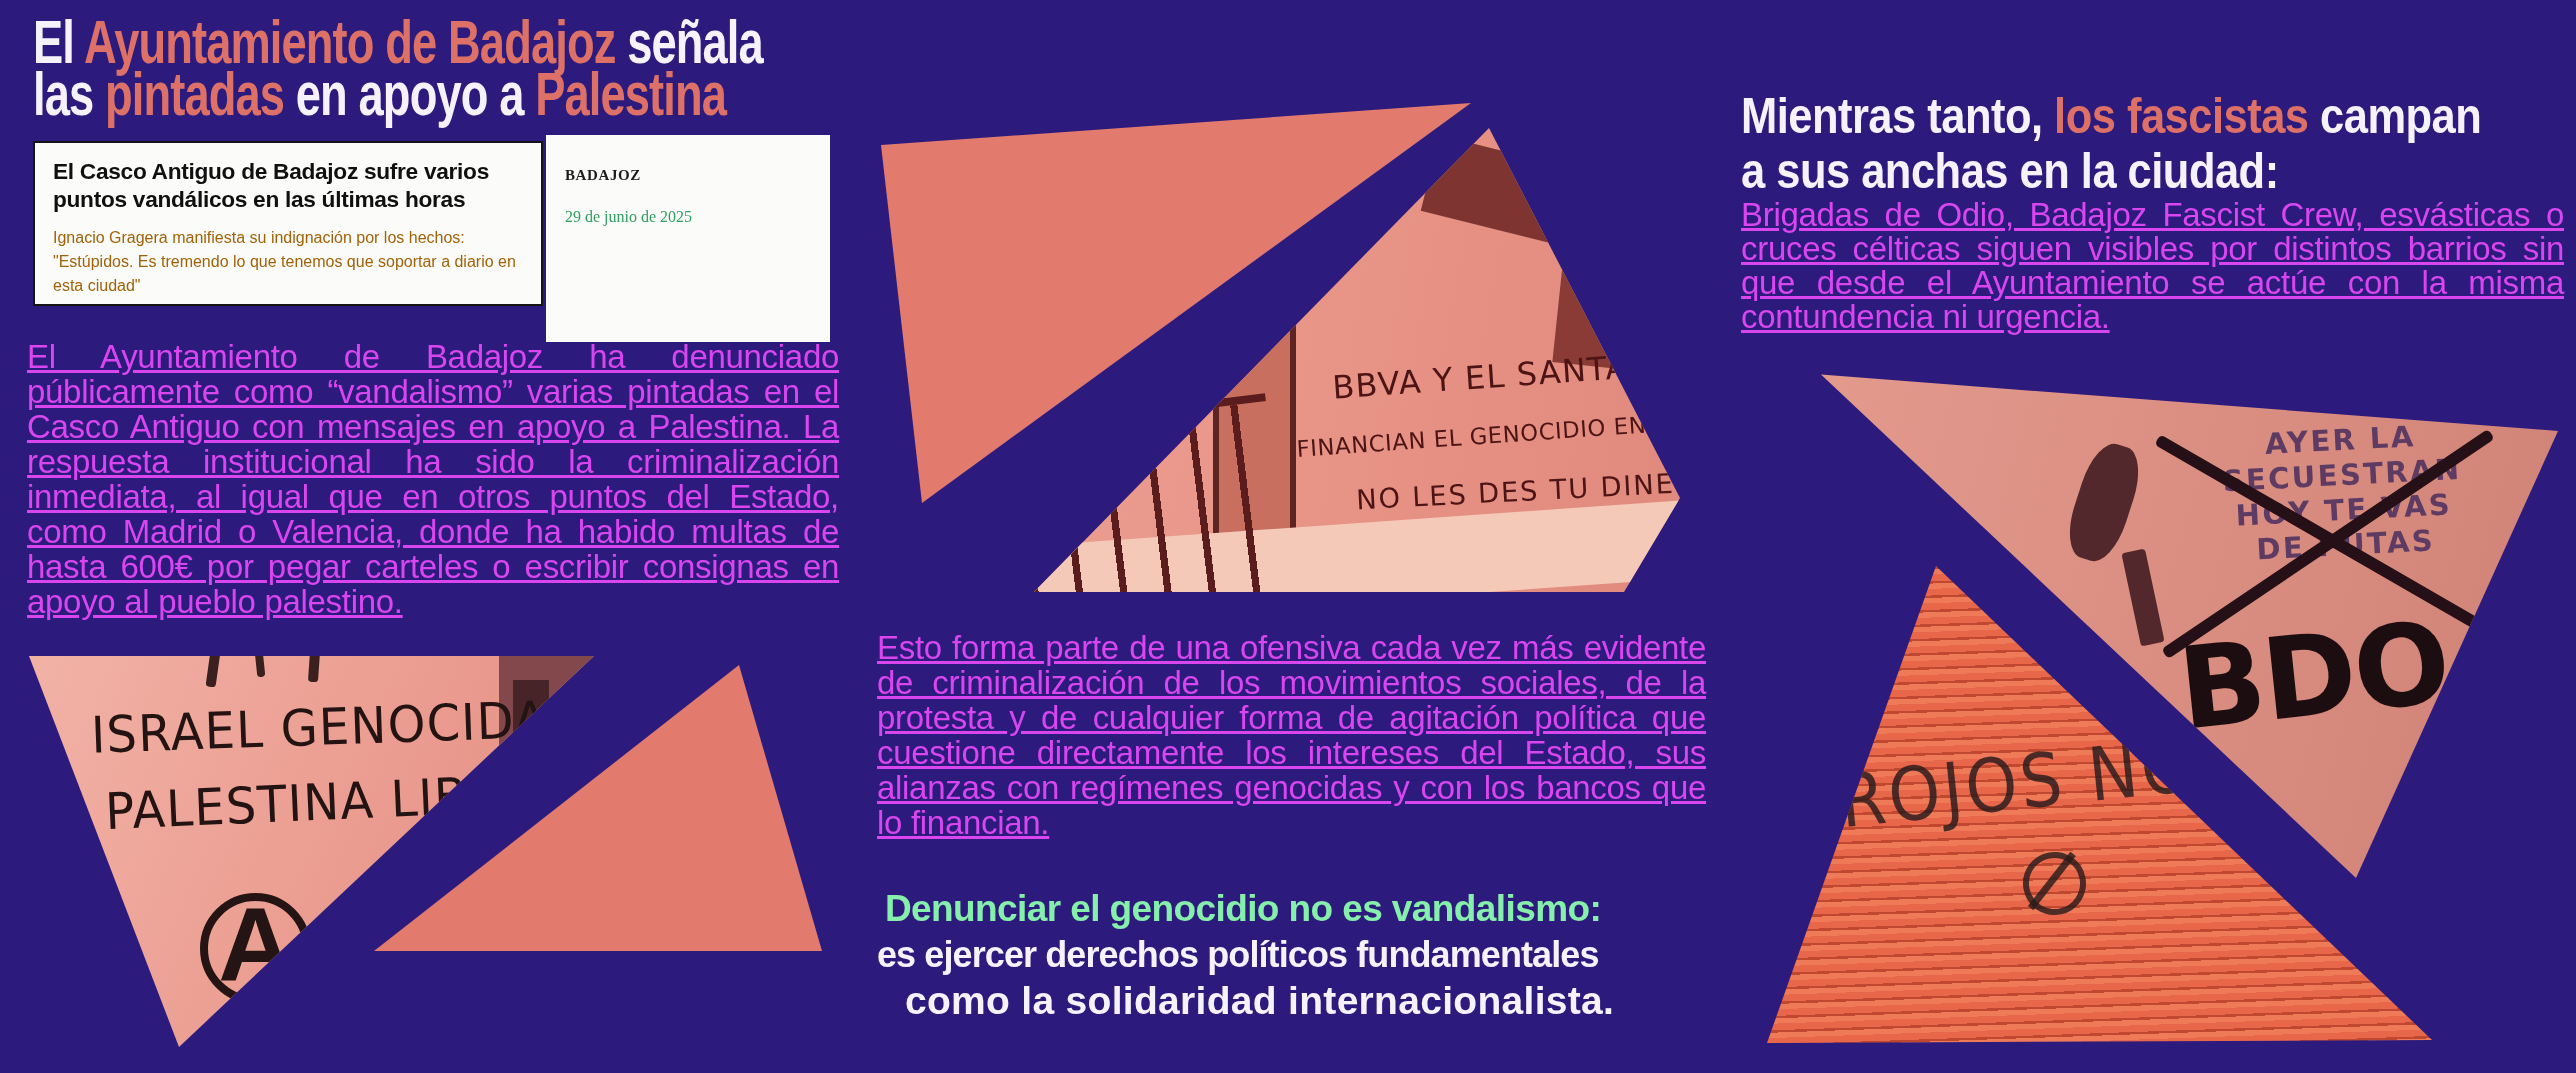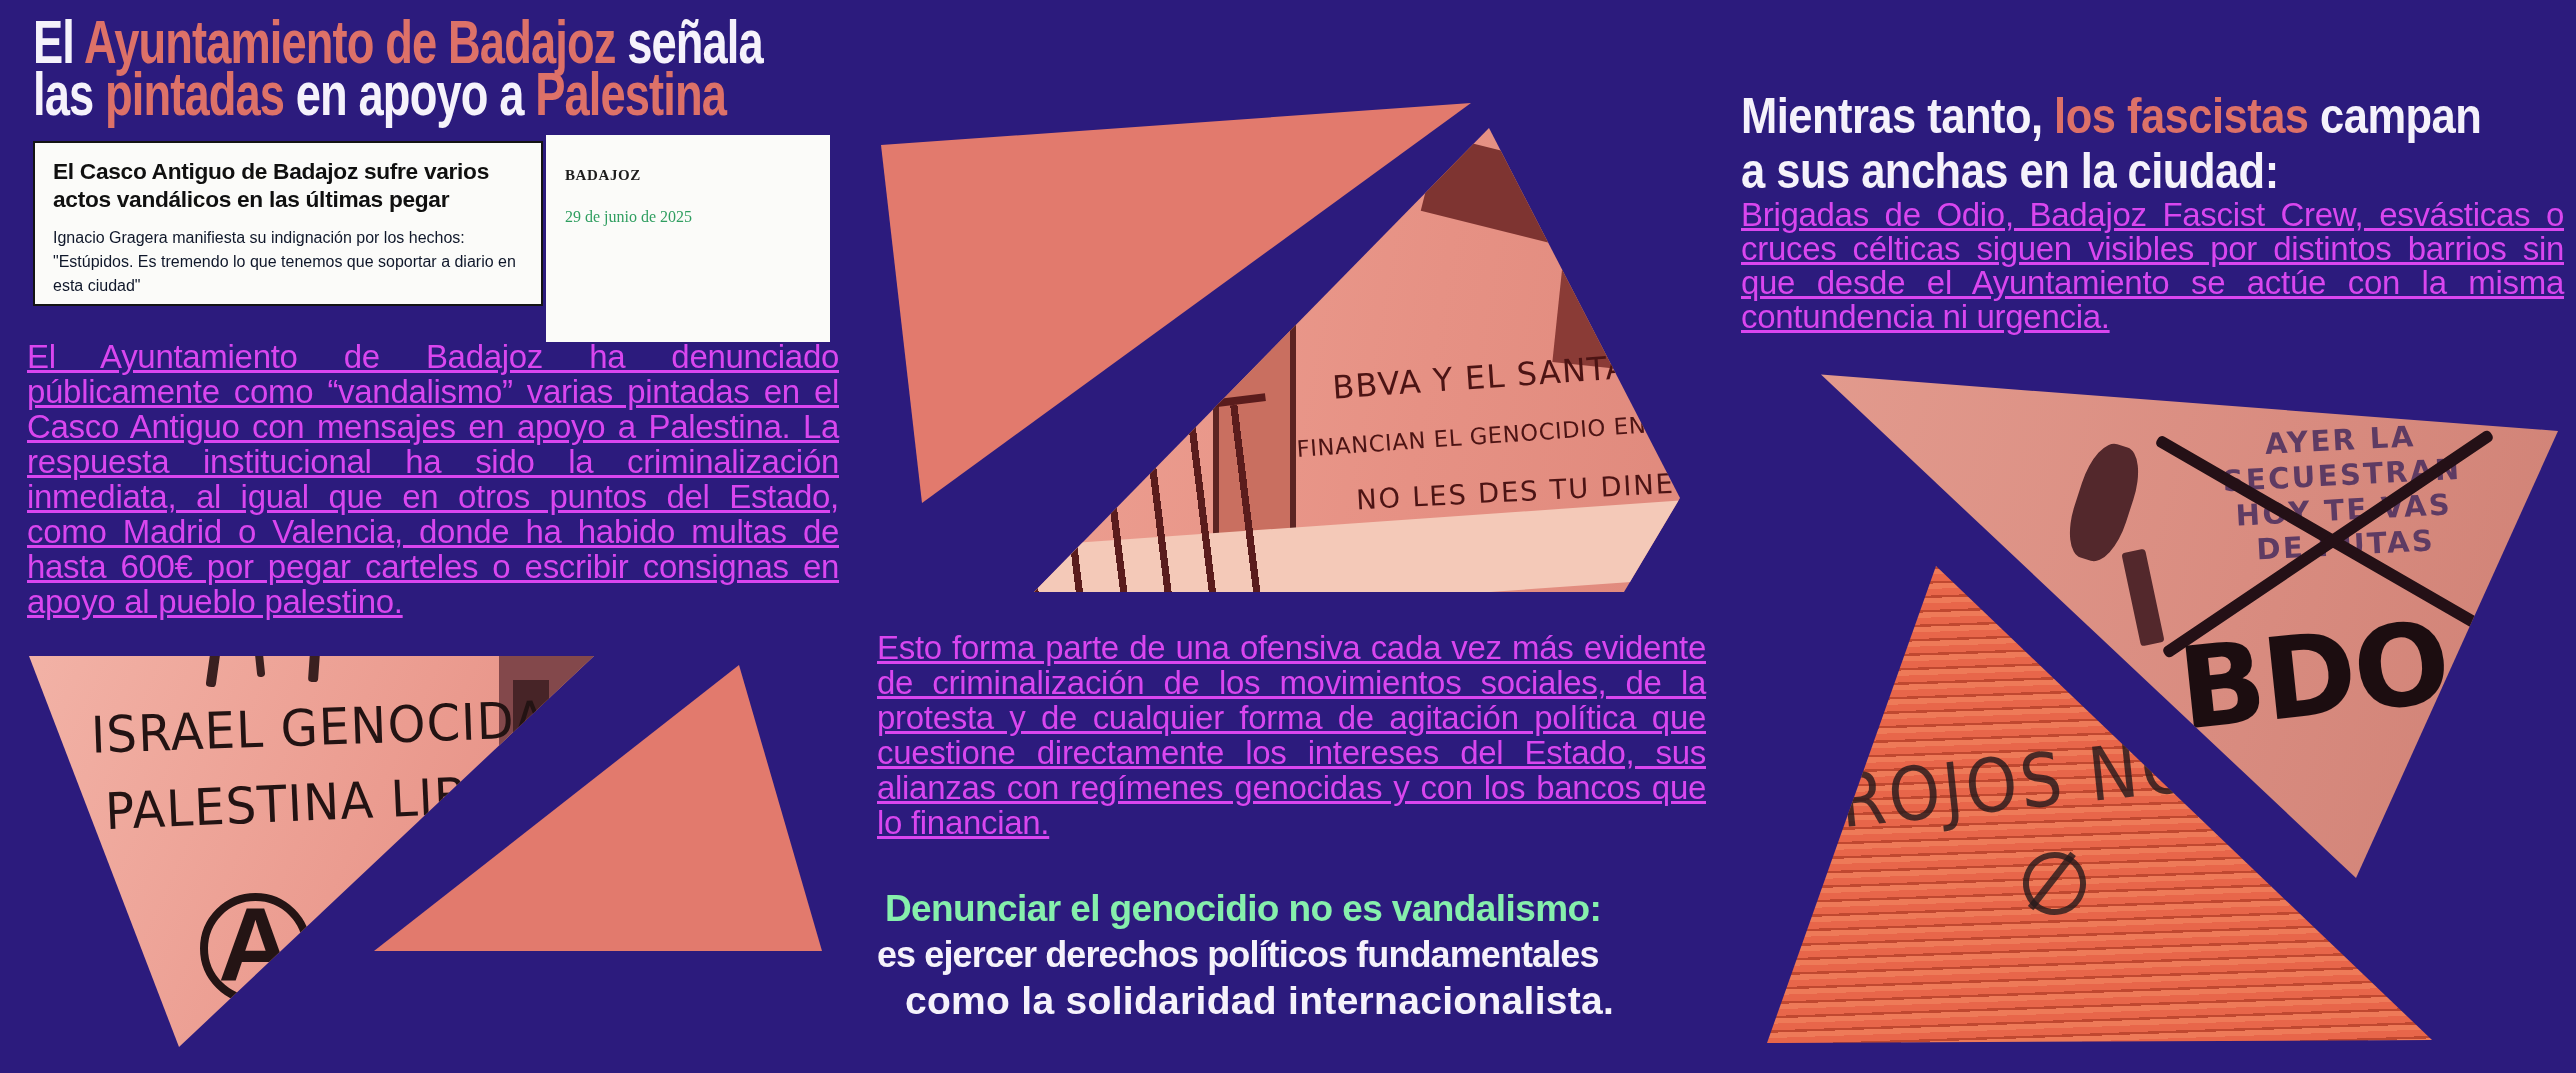--- a/index.html
+++ b/index.html
@@ -9,21 +9,21 @@
 
   
   .title{position:absolute;left:33px;top:15.5px;}
   .title-line{white-space:nowrap;font-weight:700;font-size:62px;line-height:52px;
               letter-spacing:-1.2px;color:#f5f2fb;transform:scaleX(0.73);transform-origin:0 0;}
 
   
   .clip{position:absolute;background:#fbfbf9;overflow:hidden;box-sizing:border-box;}
   .clip1{left:33px;top:141px;width:510px;height:165px;border:2.4px solid #141414;padding:14.3px 18px;}
   .clip1 .head{font-size:22.7px;line-height:28px;font-weight:700;color:#101010;letter-spacing:-0.3px;}
-  .clip1 .sub{margin-top:13px;font-size:16px;line-height:24px;color:#0f172a;}
+  .clip1 .sub{margin-top:13px;font-size:16px;line-height:24px;color:#a16207;}
   .clip2{left:546px;top:135px;width:284px;height:207px;padding:15.5px 15.5px 12px 19px;}
   .clip2 .head{font-family:"Liberation Serif",serif;font-size:26px;line-height:33px;color:#232323;}
   .clip2 .kicker{font-family:"Liberation Serif",serif;font-weight:700;font-size:15px;
                  letter-spacing:0.6px;color:#1d1d1d;margin-top:16.7px;}
   .clip2 .date{font-family:"Liberation Serif",serif;font-size:16px;color:#2f9e60;margin-top:24px;}
 
   
   .para{position:absolute;color:#d946ef;text-align:justify;letter-spacing:-0.3px;text-decoration:underline;}
   .para-left{left:27px;top:339px;width:812px;font-size:33px;line-height:35px;}
   .para-mid{left:877px;top:630px;width:829px;font-size:33px;line-height:35px;}
@@ -109,21 +109,21 @@
 <body>
 
 <div id="canvas">
 
   <div class="title">
     <div class="title-line"><span>El </span><span class="coral">Ayuntamiento de Badajoz</span><span> señala</span></div>
     <div class="title-line"><span>las </span><span class="coral">pintadas</span><span> en apoyo a </span><span class="coral">Palestina</span></div>
   </div>
 
   <div class="clip clip1">
-    <div class="head">El Casco Antiguo de Badajoz sufre varios actos vandálicos en las últimas pegar</div>
+    <div class="head">El Casco Antiguo de Badajoz sufre varios puntos vandálicos en las últimas horas</div>
     <div class="sub">Ignacio Gragera manifiesta su indignación por los hechos: "Estúpidos. Es tremendo lo que tenemos que soportar a diario en esta ciudad"</div>
   </div>
 
   <div class="clip clip2">
     <div class="kicker">BADAJOZ</div>
     <div class="date">29 de junio de 2025</div>
   </div>
 
   <div class="para para-left">El Ayuntamiento de Badajoz ha denunciado públicamente como “vandalismo” varias pintadas en el Casco Antiguo con mensajes en apoyo a Palestina. La respuesta institucional ha sido la criminalización inmediata, al igual que en otros puntos del Estado, como Madrid o Valencia, donde ha habido multas de hasta 600€ por pegar carteles o escribir consignas en apoyo al pueblo palestino.</div>
 

